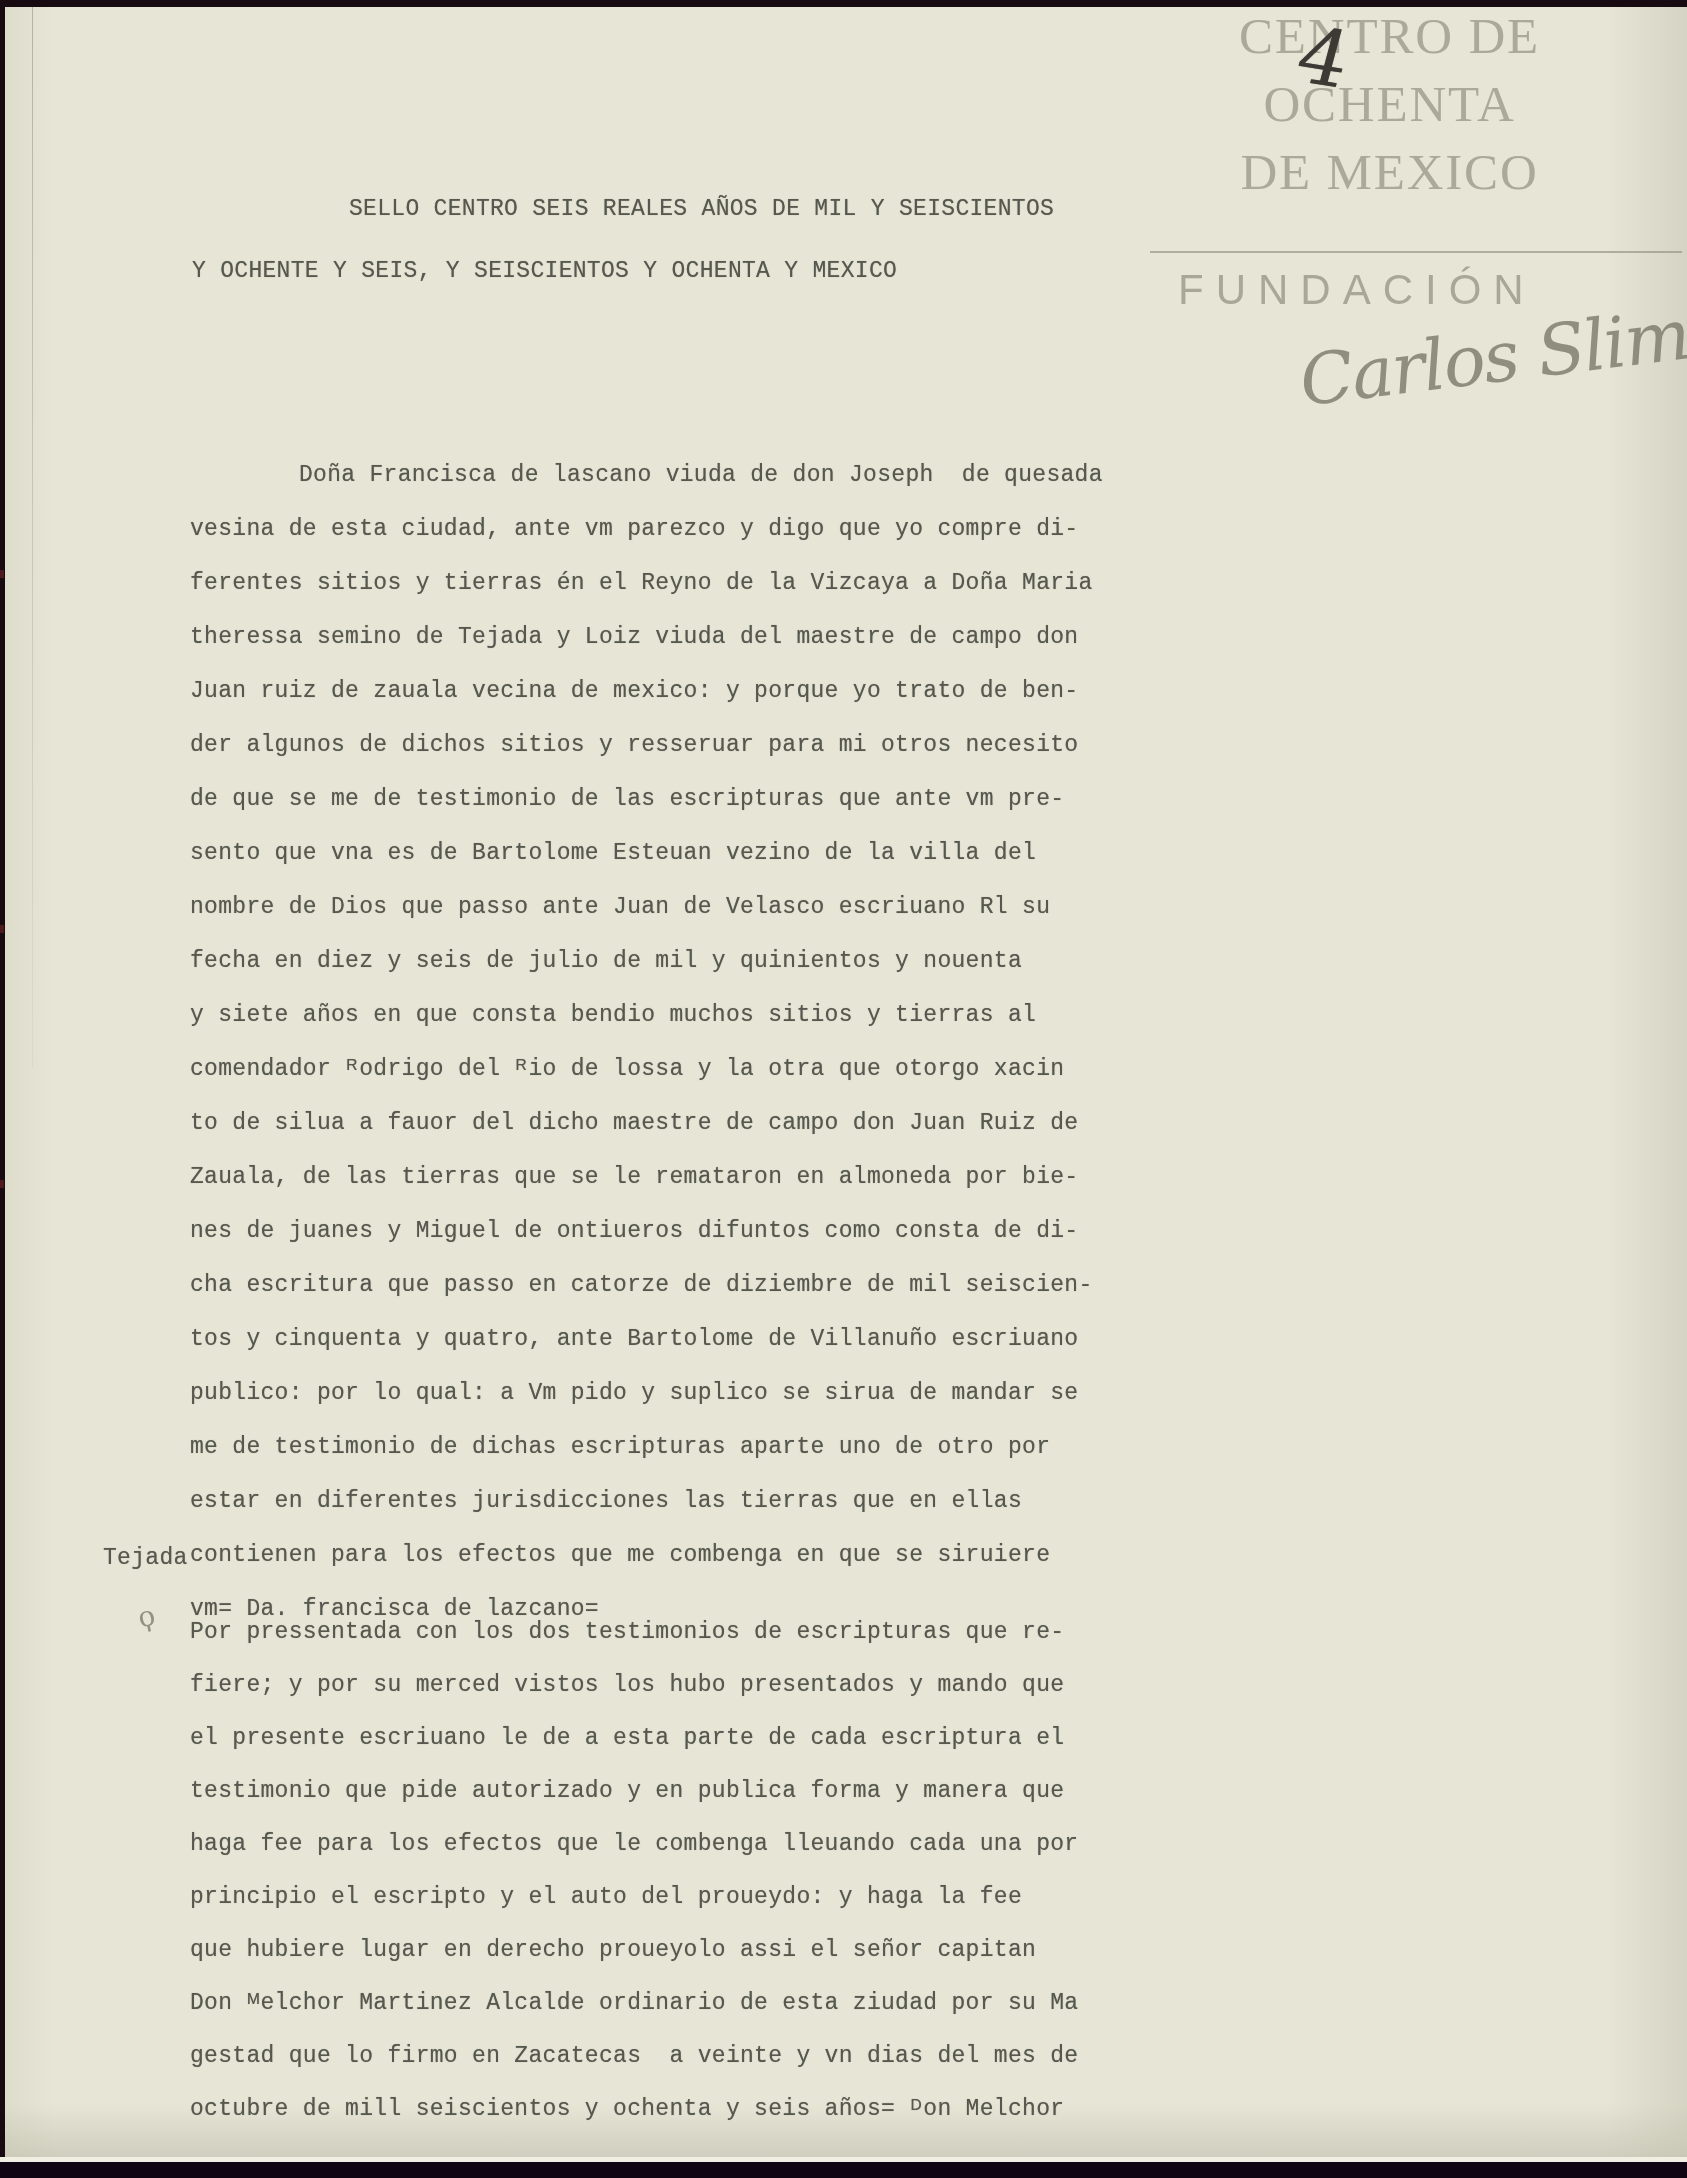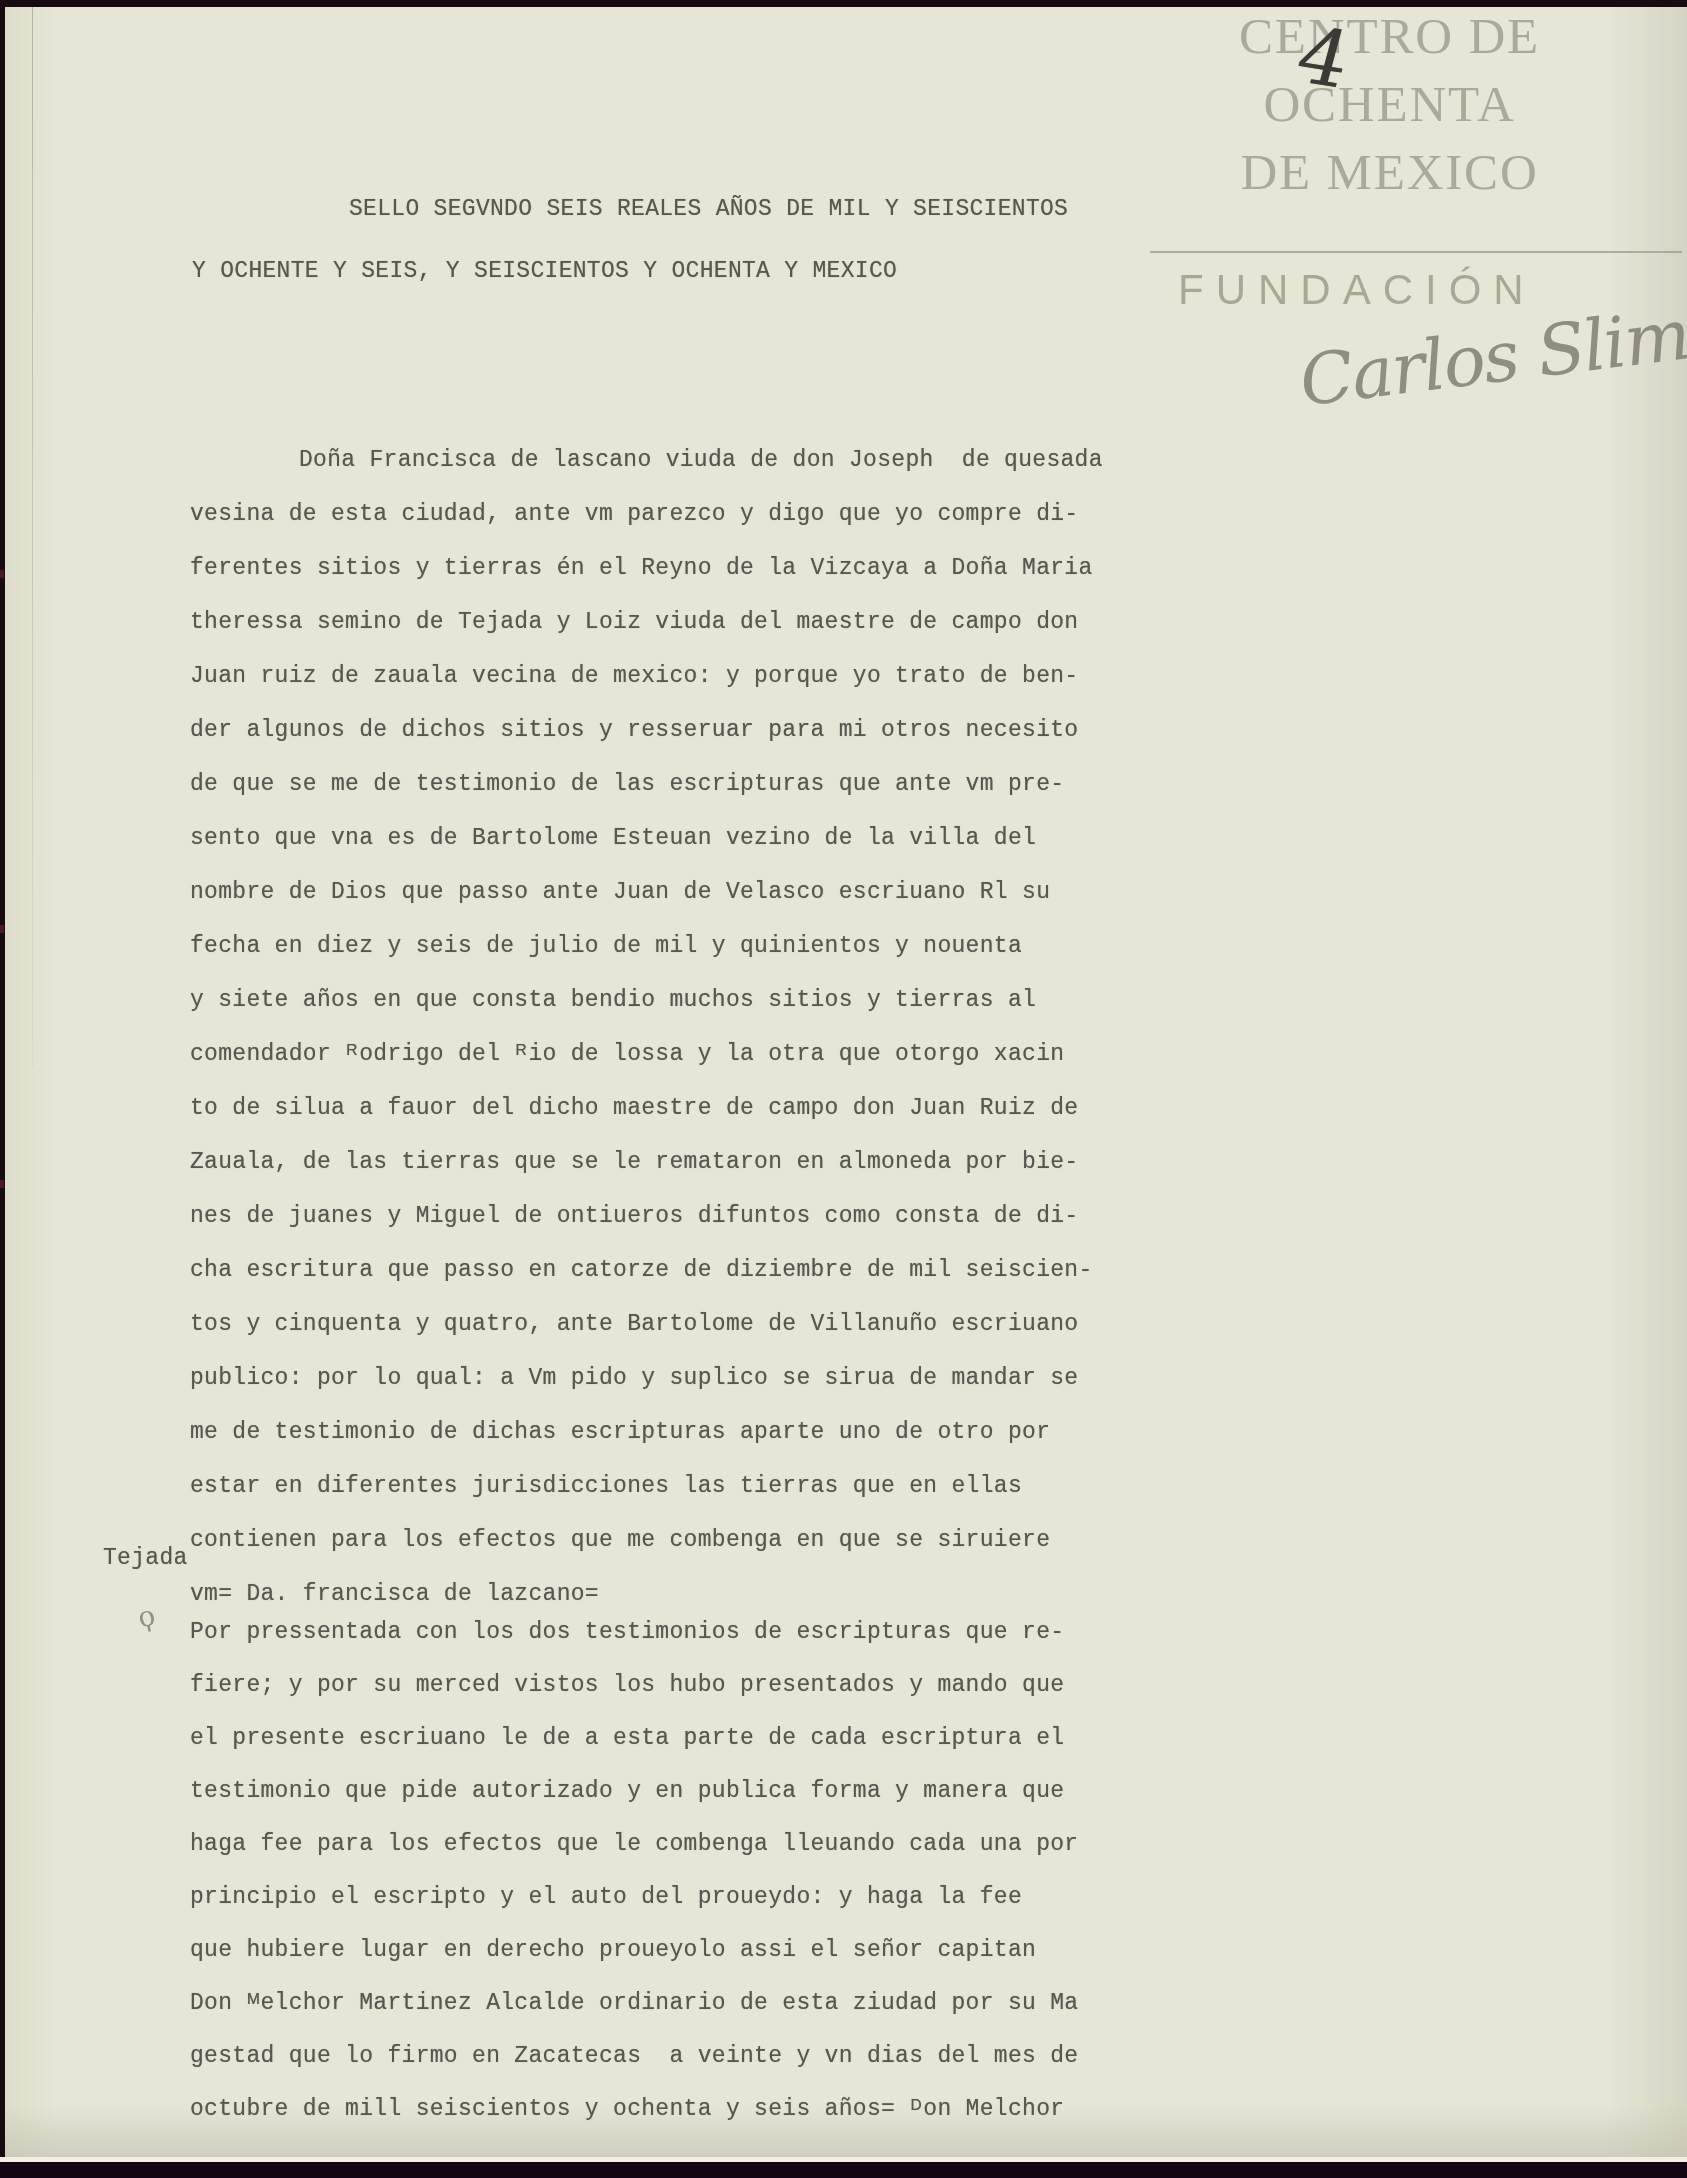--- a/index.html
+++ b/index.html
@@ -33,21 +33,21 @@
     color: #56574e;
     font-size: 23px;
     letter-spacing: 0.3px;
     text-shadow: 0 0 0.9px rgba(86,87,78,0.55);
     white-space: pre;
   }
   .header-1 { position: absolute; left: 349px; top: 196px; }
   .header-2 { position: absolute; left: 192px; top: 258px; }
 
   .para { position: absolute; left: 190px; }
-  .para-1 { top: 369px; }
+  .para-1 { top: 384px; }
   .para-1 .typed-line { height: 54px; }
   .para-2 { top: 1541px; }
   .para-2 .typed-line { height: 53px; }
   .typed-line { white-space: pre; }
   .para-1 div.typed-line:nth-of-type(1) { padding-left: 109px; }
 
   .margin-note { position: absolute; left: 103px; top: 1545px; }
   .margin-mark {
     position: absolute; left: 138px; top: 1600px;
     font-family: "DejaVu Serif", serif;
@@ -106,21 +106,21 @@
 
   <div class="edge edge-top"></div>
   <div class="edge edge-left"></div>
   <div class="paper-bottom-rim"></div>
   <div class="edge edge-bottom"></div>
   <div class="crease"></div>
   <div class="edge-dot" style="top:570px"></div>
   <div class="edge-dot" style="top:925px"></div>
   <div class="edge-dot" style="top:1180px"></div>
 
-  <div class="typed header-1">SELLO SEGVNDO SEIS REALES AÑOS DE MIL Y SEISCIENTOS</div>
+  <div class="typed header-1">SELLO CENTRO SEIS REALES AÑOS DE MIL Y SEISCIENTOS</div>
   <div class="typed header-2">Y OCHENTE Y SEIS, Y SEISCIENTOS Y OCHENTA Y MEXICO</div>
 
   <div class="typed para para-1">
     
   <div class="typed-line">Doña Francisca de lascano viuda de don Joseph  de quesada</div><div class="typed-line">vesina de esta ciudad, ante vm parezco y digo que yo compre di-</div><div class="typed-line">ferentes sitios y tierras én el Reyno de la Vizcaya a Doña Maria</div><div class="typed-line">theressa semino de Tejada y Loiz viuda del maestre de campo don</div><div class="typed-line">Juan ruiz de zauala vecina de mexico: y porque yo trato de ben-</div><div class="typed-line">der algunos de dichos sitios y resseruar para mi otros necesito</div><div class="typed-line">de que se me de testimonio de las escripturas que ante vm pre-</div><div class="typed-line">sento que vna es de Bartolome Esteuan vezino de la villa del</div><div class="typed-line">nombre de Dios que passo ante Juan de Velasco escriuano Rl su</div><div class="typed-line">fecha en diez y seis de julio de mil y quinientos y nouenta</div><div class="typed-line">y siete años en que consta bendio muchos sitios y tierras al</div><div class="typed-line">comendador ᴿodrigo del ᴿio de lossa y la otra que otorgo xacin</div><div class="typed-line">to de silua a fauor del dicho maestre de campo don Juan Ruiz de</div><div class="typed-line">Zauala, de las tierras que se le remataron en almoneda por bie-</div><div class="typed-line">nes de juanes y Miguel de ontiueros difuntos como consta de di-</div><div class="typed-line">cha escritura que passo en catorze de diziembre de mil seiscien-</div><div class="typed-line">tos y cinquenta y quatro, ante Bartolome de Villanuño escriuano</div><div class="typed-line">publico: por lo qual: a Vm pido y suplico se sirua de mandar se</div><div class="typed-line">me de testimonio de dichas escripturas aparte uno de otro por</div><div class="typed-line">estar en diferentes jurisdicciones las tierras que en ellas</div><div class="typed-line">contienen para los efectos que me combenga en que se siruiere</div><div class="typed-line">vm= Da. francisca de lazcano=</div></div>
 
   <div class="typed margin-note">Tejada</div>
   <div class="margin-mark">ϙ</div>
 
   <div class="typed para para-2">

